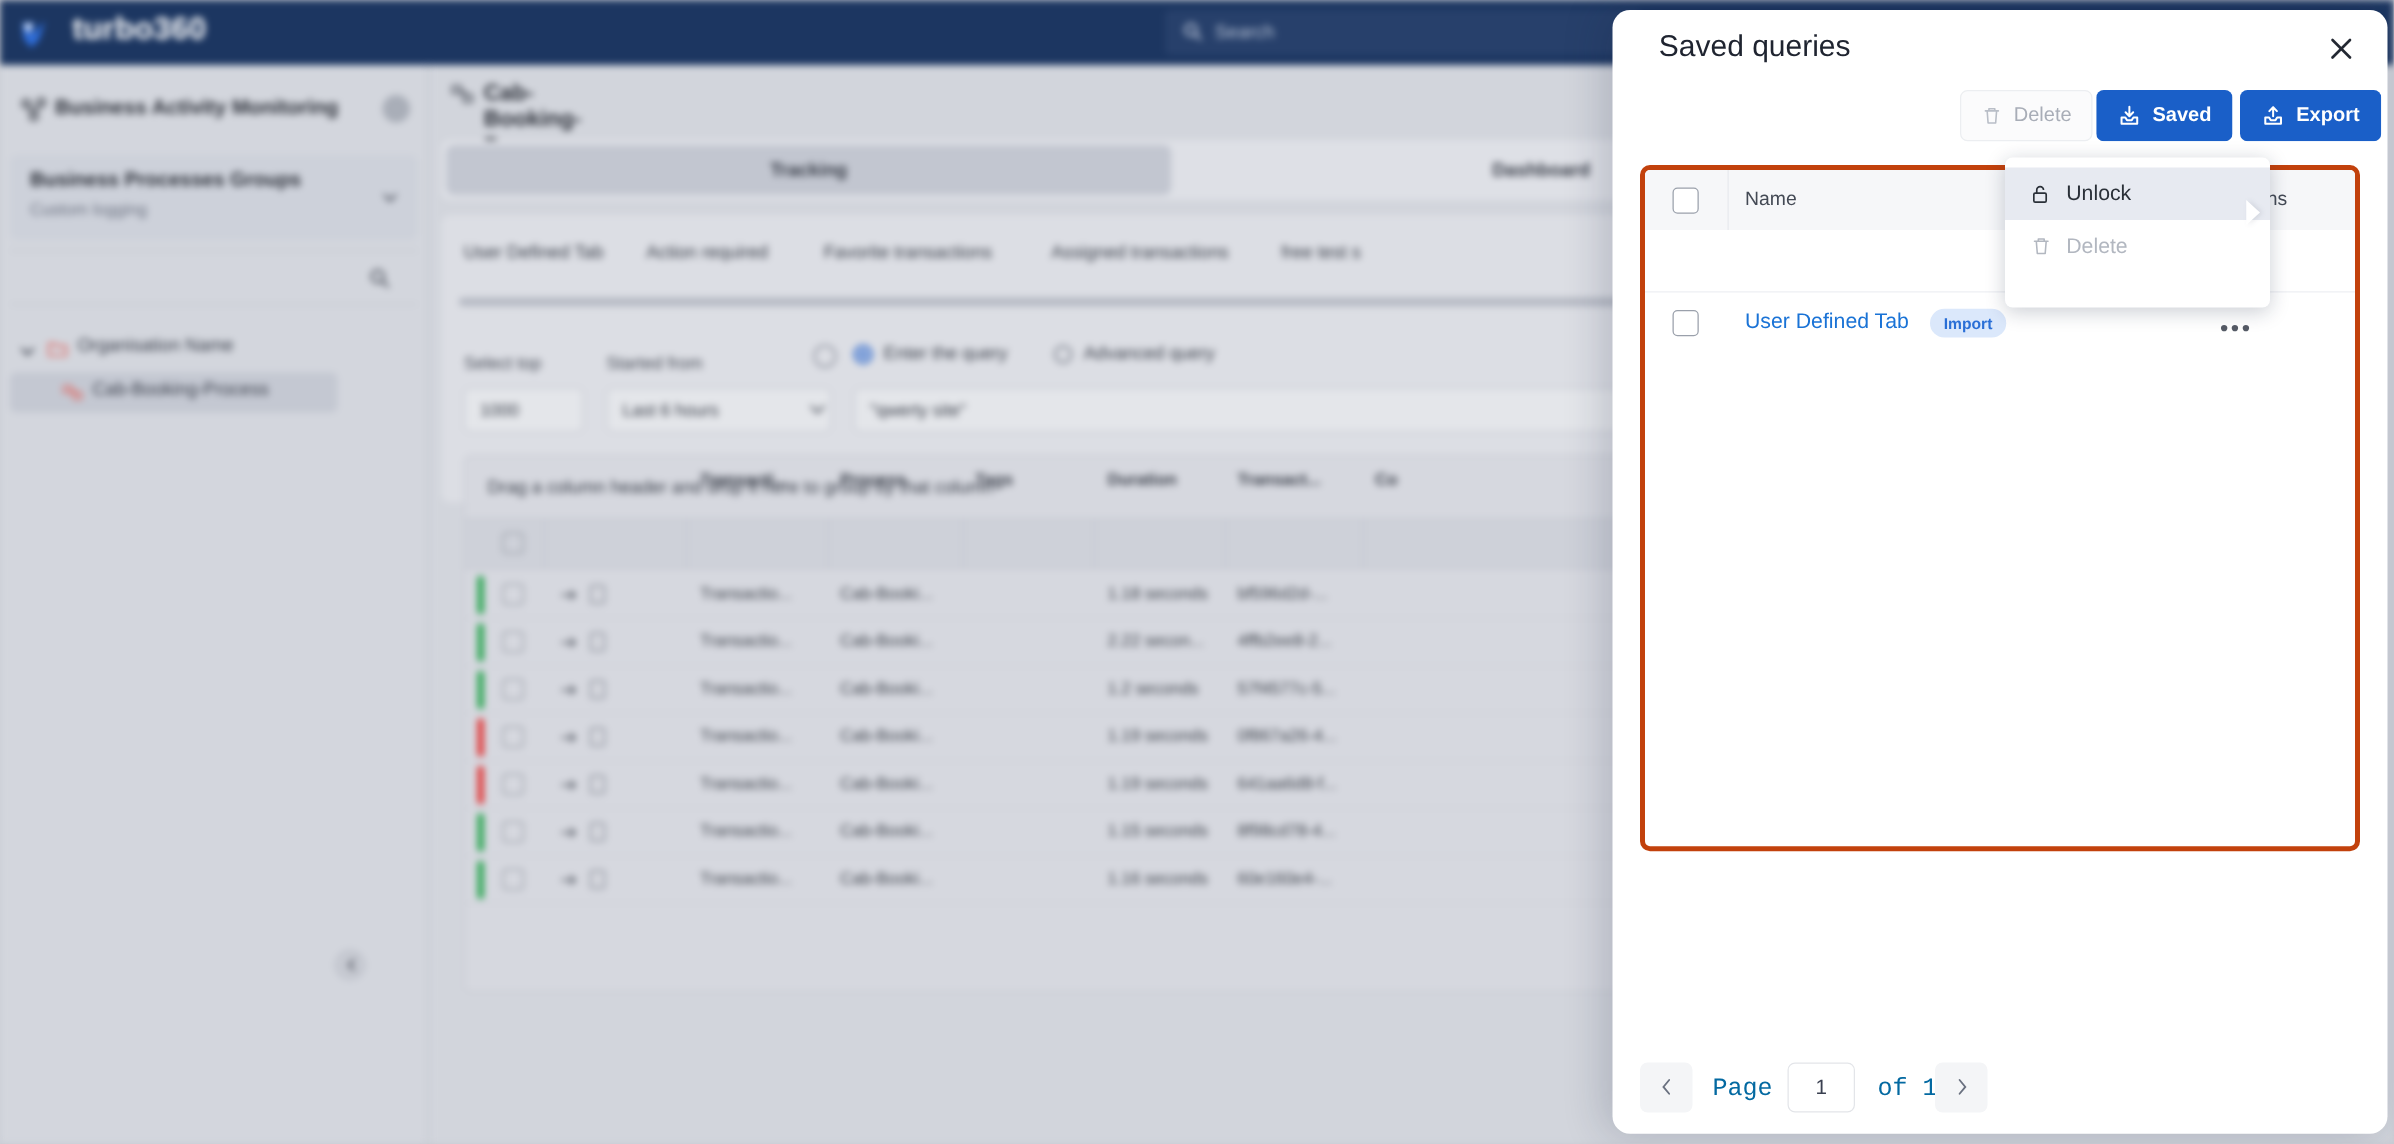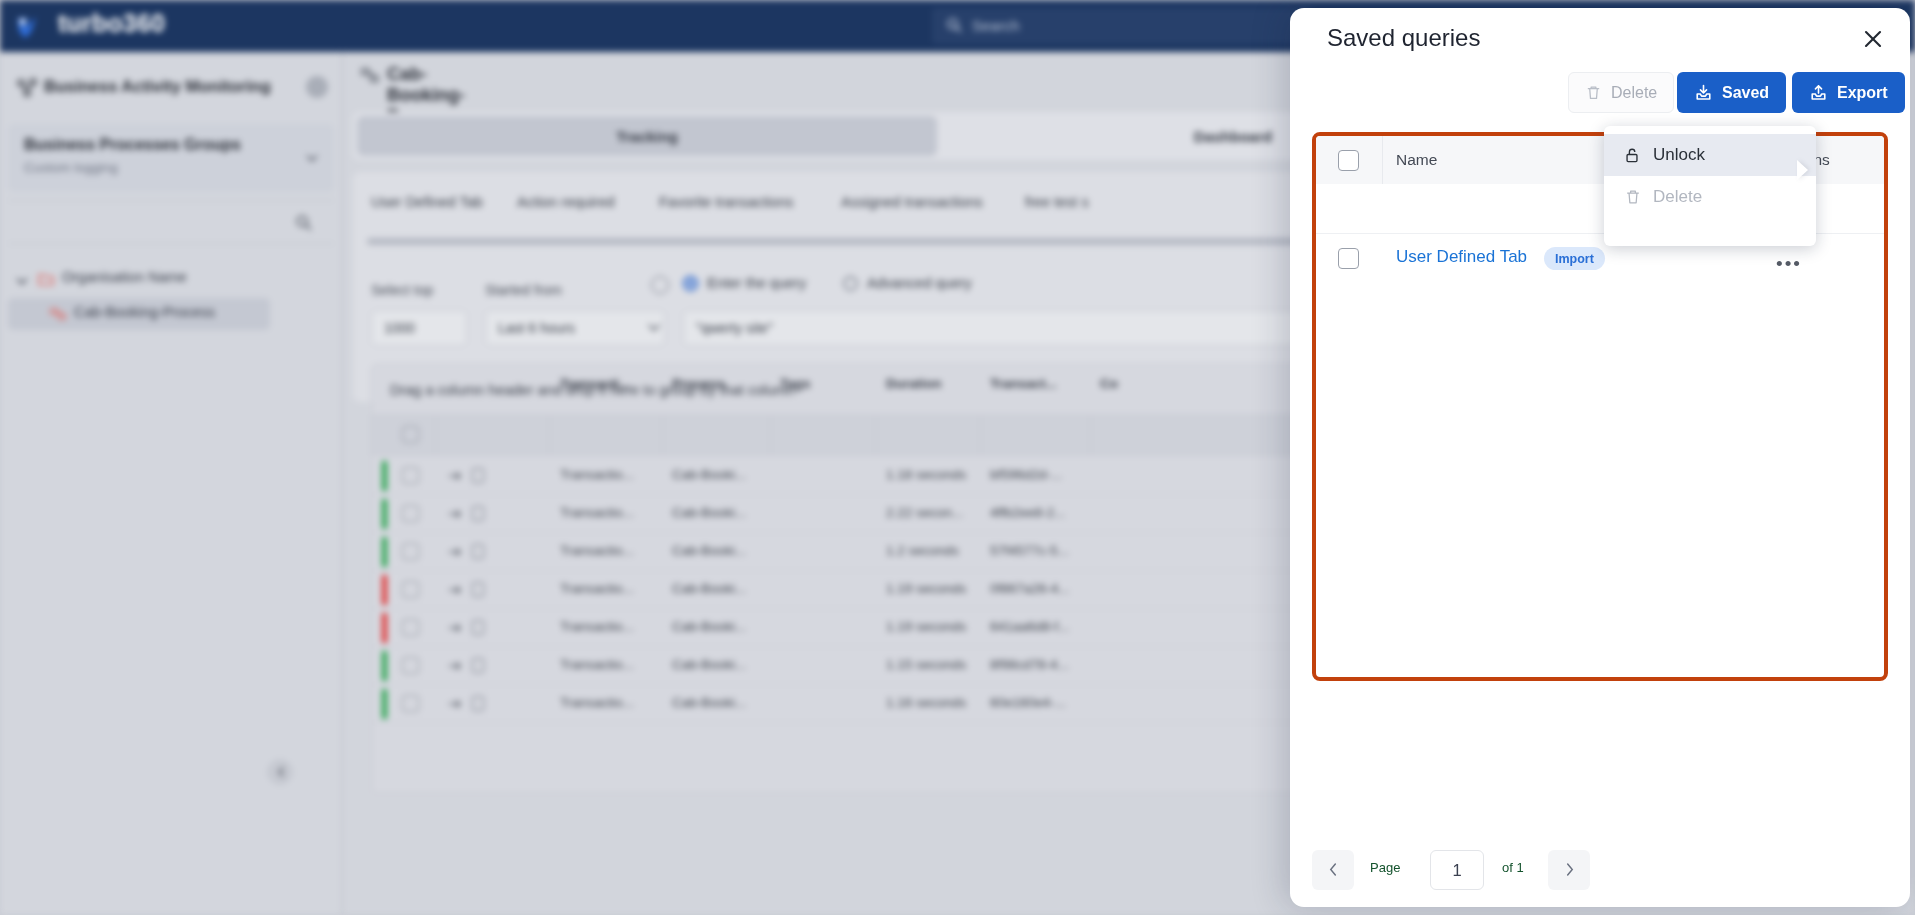--- a/index.html
+++ b/index.html
@@ -263,21 +263,21 @@
   .dots {
     position: absolute; font-size: 19px; color: #555b66;
     letter-spacing: 2px; line-height: 1; cursor: pointer;
   }
 
   .pager { position: absolute; left: 22px; top: 842px; width: 576px; height: 42px; }
   .pg-btn {
     position: absolute; top: 0; width: 42px; height: 40px;
     background: #f4f5f7; border-radius: 6px; cursor: pointer;
   }
-  .pg-lbl { position: absolute; top: 10px; font-size: 13px; color: #14532d; }
+  .pg-lbl { position: absolute; top: 10px; font-size: 20px; color: #0369a1; font-family: Liberation Mono, monospace; }
   .pg-input {
     position: absolute; top: 0; width: 54px; height: 40px;
     border: 1px solid #e3e5e9; border-radius: 6px;
     display: flex; align-items: center; justify-content: center;
     font-size: 16.5px; color: #3a4050; background: #fff;
   }
 
   
   .ctxmenu {
     position: absolute; left: 1604px; top: 126px;

